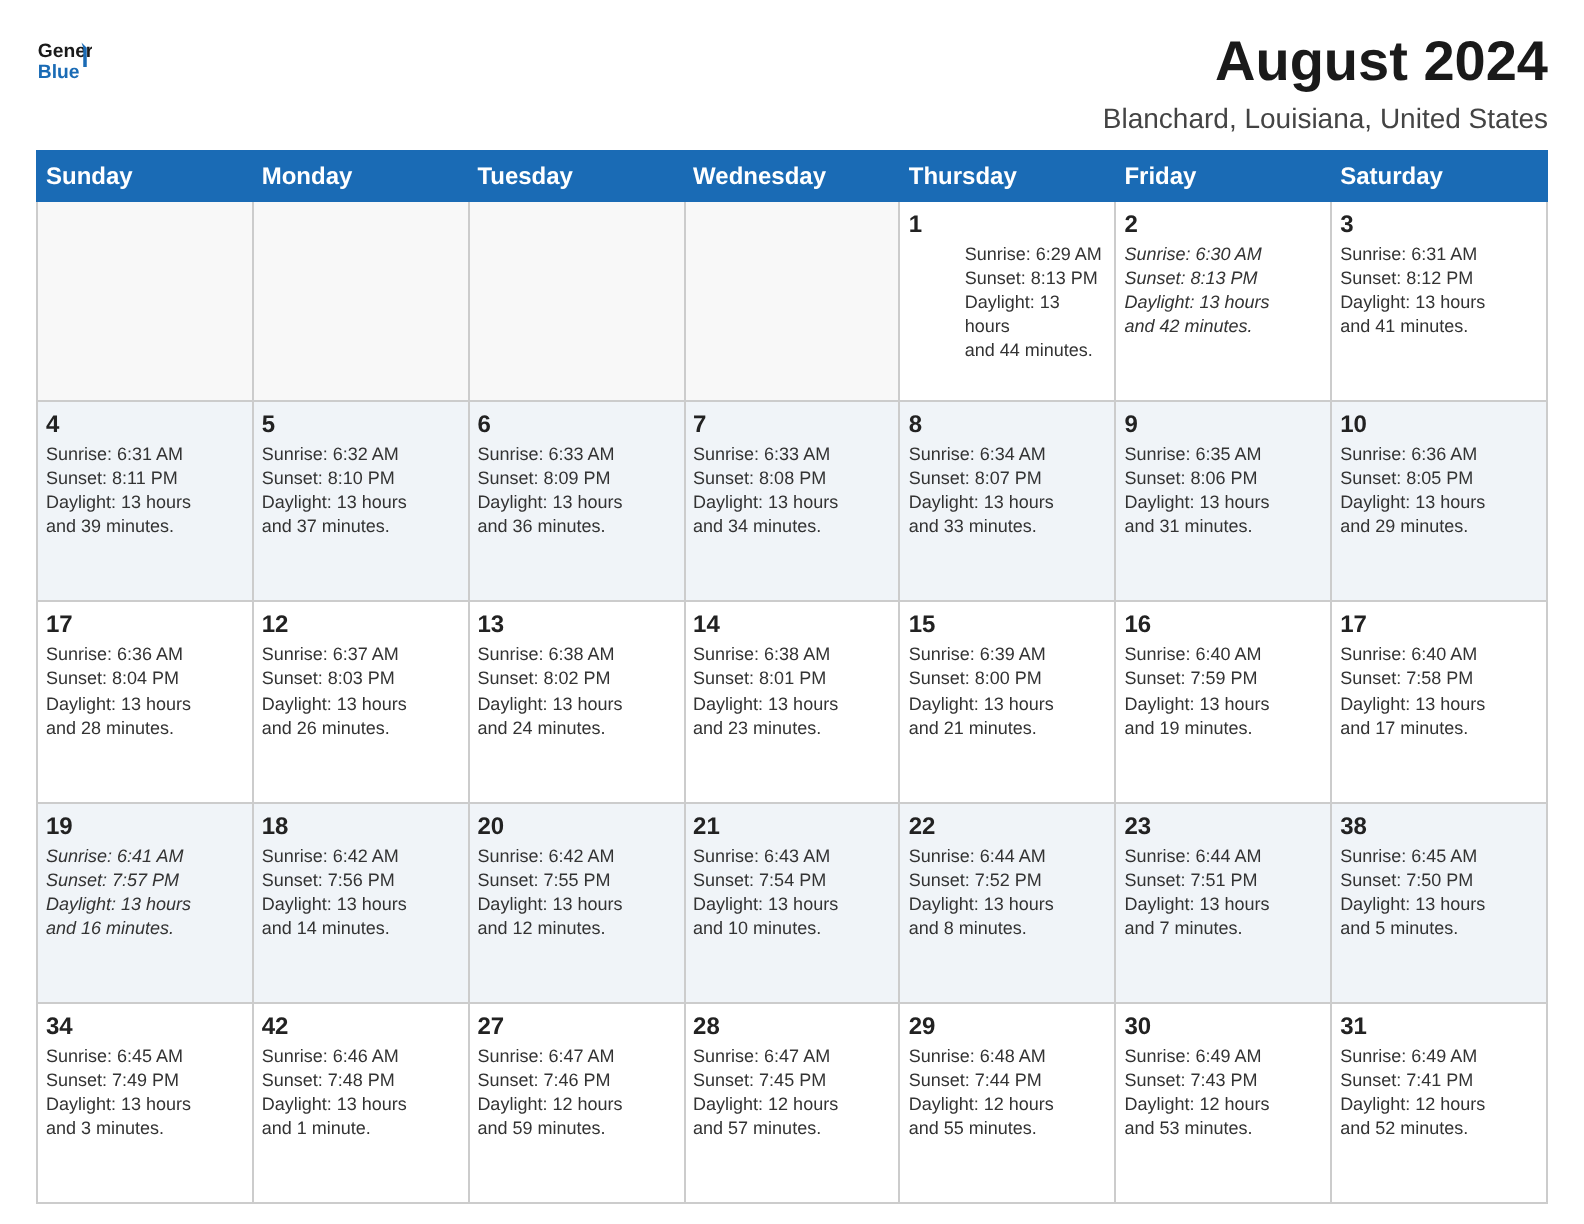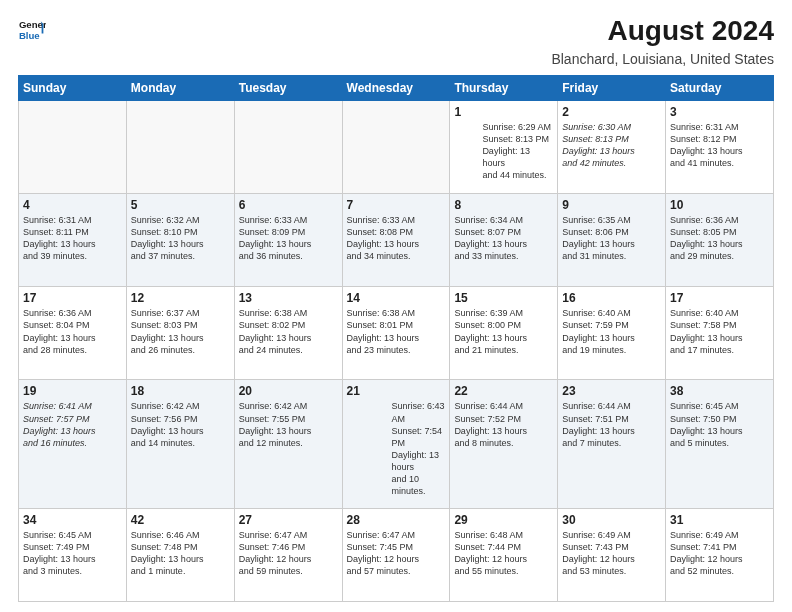--- a/index.html
+++ b/index.html
@@ -275,21 +275,21 @@
           </td>
           <td>
             <span class="day-number">20</span>
             <div class="day-info" style="white-space: pre-line;">Sunrise: 6:42 AM
 Sunset: 7:55 PM
 Daylight: 13 hours
 and 12 minutes.</div>
           </td>
           <td>
             <span class="day-number">21</span>
-            <div class="day-info" style="white-space: pre-line; margin-left: 45px;">Sunrise: 6:43 AM
+            <div class="day-info" style="white-space: pre-line;">Sunrise: 6:43 AM
 Sunset: 7:54 PM
 Daylight: 13 hours
 and 10 minutes.</div>
           </td>
           <td>
             <span class="day-number">22</span>
             <div class="day-info" style="white-space: pre-line;">Sunrise: 6:44 AM
 Sunset: 7:52 PM
 Daylight: 13 hours
 and 8 minutes.</div>

